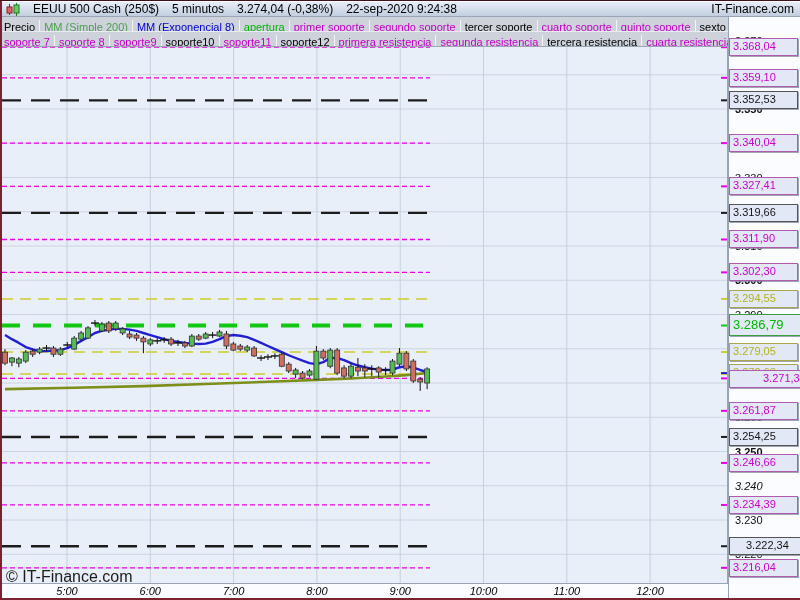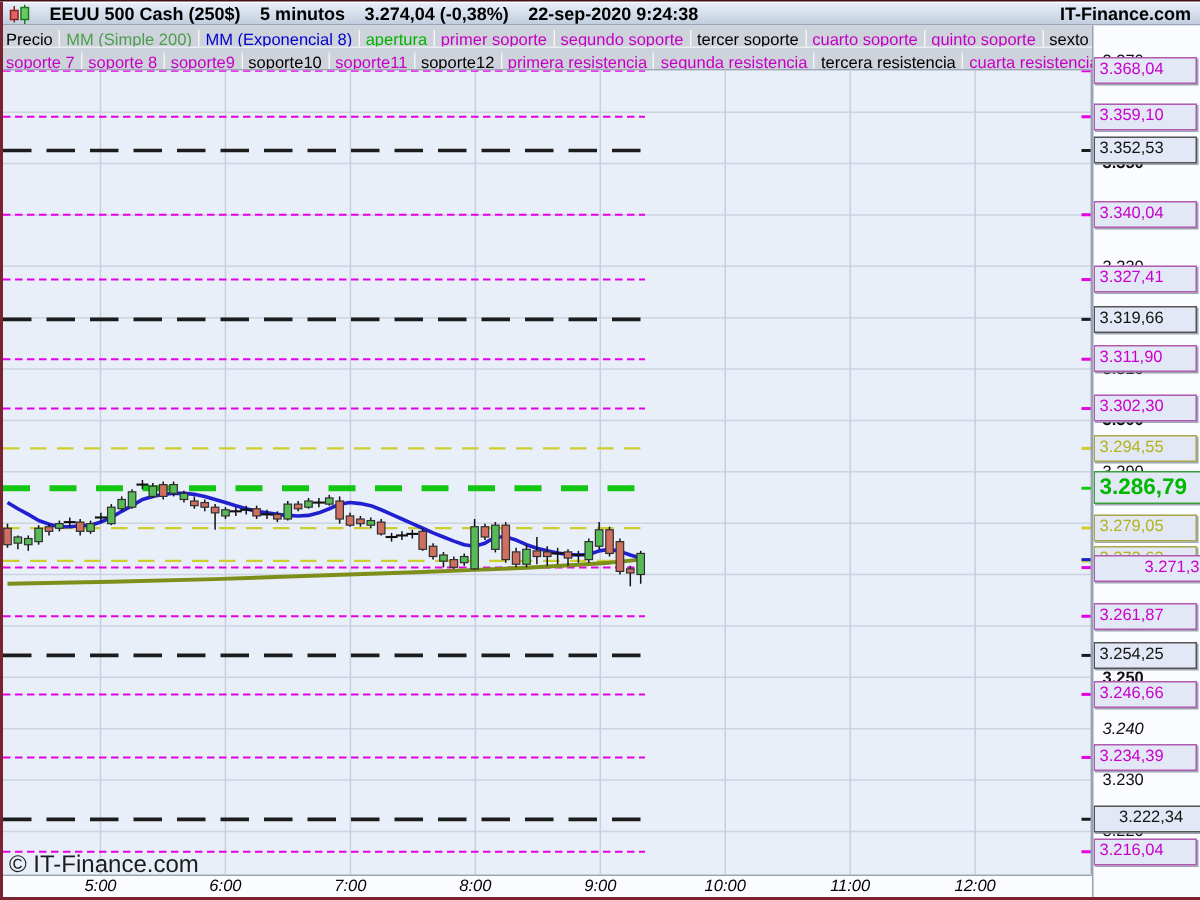--- a/index.html
+++ b/index.html
@@ -2,36 +2,36 @@
 <html><head>
 <meta charset="utf-8">
 <style>
   html,body{margin:0;padding:0;background:#888;}
   #app{position:relative;width:800px;height:600px;background:#fff;overflow:hidden;
        font-family:"Liberation Sans",sans-serif;border-top:1px solid #40111c;box-sizing:border-box;}
   .maroon-left{position:absolute;left:0;top:0;width:2px;height:600px;background:#7a2230;z-index:30;}
   .maroon-bottom{position:absolute;left:0;top:597px;width:800px;height:3px;background:#7a2230;z-index:30;}
   #titlebar{position:absolute;left:0;top:1px;width:800px;height:15px;box-sizing:border-box;
     background:linear-gradient(#e8eef8,#c2cedf);border-bottom:1px solid #9aa6b6;
-    display:flex;align-items:center;gap:13px;padding:0 6px;font-size:12px;font-weight:bold;color:#000;white-space:nowrap;}
+    display:flex;align-items:center;gap:13px;padding:0 6px;font-size:12px;font-weight:normal;color:#000;white-space:nowrap;}
   #brand{margin-left:auto;}
   .legendrow{position:absolute;left:0;width:728px;height:15px;background:#cdd2db;white-space:nowrap;
     overflow:hidden;box-sizing:border-box;}
   #legend1{top:16px;border-bottom:1px solid #e9ecf1;}
   #legend2{top:31px;border-bottom:1px solid #9aa6b6;}
   .cell{display:inline-block;height:15px;line-height:14px;font-size:11px;padding:0 4px;
     border-right:1px solid #f2f4f7;box-sizing:border-box;}
   #chart-svg{position:absolute;left:0;top:46px;}
   #priceaxis{position:absolute;left:728px;top:16px;width:72px;height:581px;background:#fbfcff;
     border-left:1px solid #98a4b4;overflow:hidden;box-sizing:border-box;}
   .ytick{position:absolute;left:6px;font-size:11px;color:#101010;line-height:14px;}
   .ytick.bold{font-weight:bold;}
   .pbox{position:absolute;left:0;width:64px;height:16px;line-height:15px;font-size:11px;
     background:#e2e8f5;border:1px solid #777;padding-left:3px;box-shadow:1px 1px 0 rgba(120,128,145,.7);}
-  .pbox.g{width:67px;height:20px;line-height:19px;font-size:15px;font-weight:bold;}
+  .pbox.g{width:67px;height:20px;line-height:19px;font-size:13px;font-weight:normal;}
   #timeaxis{position:absolute;left:0;top:582px;width:728px;height:15px;background:#fbfcff;
     border-top:1px solid #98a4b4;font-style:italic;}
   .xtick{position:absolute;top:1px;width:44px;text-align:center;font-size:11px;color:#000;}
   #watermark{position:absolute;left:6px;top:567px;font-size:16px;color:#1c1c1c;z-index:5;}
 </style>
 </head>
 <body>
 
 <div id="app">
   <div class="maroon-left"></div>

